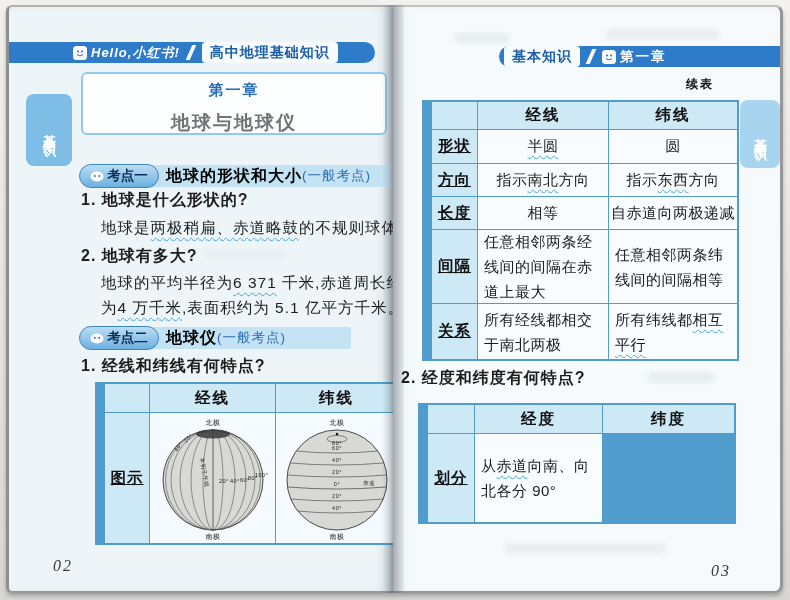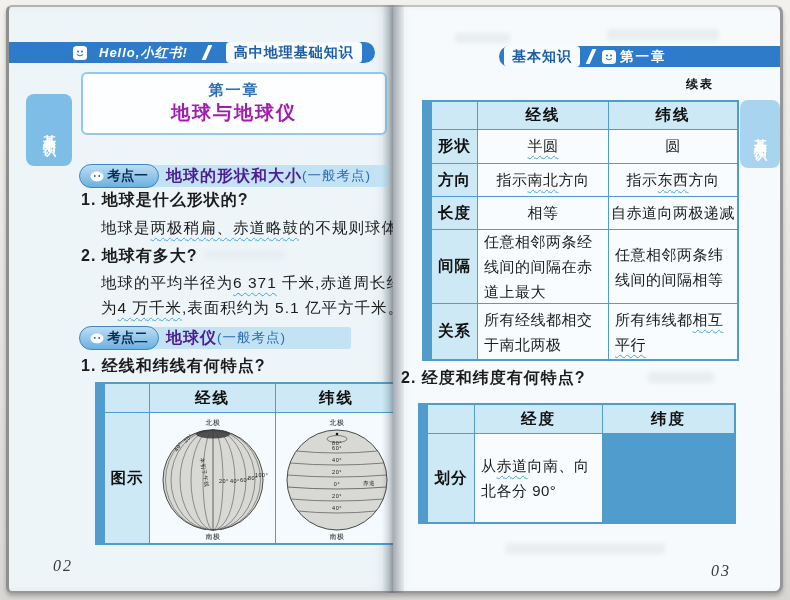--- a/index.html
+++ b/index.html
@@ -22,62 +22,62 @@
     border-right:3px solid #97979a;border-top:2px solid #c2c2c0;border-bottom:2px solid #97979a;
     border-radius:0 8px 8px 0;
     box-shadow:inset 12px 0 14px -9px rgba(50,60,70,.22), 0 3px 4px rgba(0,0,0,.25);
     box-sizing:border-box;
   }
   .spine{position:absolute;left:382px;top:5px;width:22px;height:588px;z-index:6;pointer-events:none;
     background:linear-gradient(90deg,rgba(40,50,60,0) 0%,rgba(40,50,60,.22) 40%,rgba(70,80,90,.34) 52%,rgba(40,50,60,.05) 100%);}
 
   
   .band-l{position:absolute;left:0;top:35px;width:366px;height:21px;background:#2e7cc9;
-    border-radius:0 11px 11px 0;display:flex;align-items:center;padding-left:64px;box-sizing:border-box;gap:12px;}
+    border-radius:0 11px 11px 0;display:flex;align-items:center;padding-left:64px;box-sizing:border-box;gap:4px;}
   .brand-txt{color:#fff;font-weight:bold;font-style:italic;font-size:13px;letter-spacing:1px;white-space:nowrap;}
   .sep{width:4px;height:15px;background:#fff;transform:skewX(-24deg);margin:0 5px;flex:none;}
   .white-pill{background:#f7fbfe;color:#1b5ea6;font-weight:bold;font-size:14px;border-radius:4px;
     padding:1.5px 8px;white-space:nowrap;letter-spacing:1px;}
   .band-r{position:absolute;left:106px;top:39px;right:0;height:21px;background:#2e7cc9;
     border-radius:11px 0 0 11px;display:flex;align-items:center;padding-left:5px;box-sizing:border-box;gap:4px;}
   .band-chapter{color:#fff;font-weight:bold;font-size:13.5px;letter-spacing:2px;}
   .logo{flex:none;}
 
   
   .side-tab{position:absolute;background:#8ac4e9;border-radius:8px;display:flex;align-items:center;justify-content:center;}
   .tab-l{left:17px;top:87px;width:46px;height:72px;background:#7dbde6;}
   .tab-r{left:347px;top:93px;width:40px;height:68px;background:#a9d4ef;}
   .side-tab span{writing-mode:vertical-rl;color:#fff;font-weight:bold;font-size:13px;letter-spacing:3px;}
 
   
   .chapter{position:absolute;left:72px;top:65px;width:306px;height:63px;background:#fcfeff;
     border:2px solid #8ecaec;border-radius:6px;text-align:center;box-sizing:border-box;}
   .chapter .no{margin-top:7px;color:#2a6db5;font-weight:bold;font-size:15px;letter-spacing:2px;}
-  .chapter .title{margin-top:0;color:#a21caf;font-weight:bold;font-size:19px;letter-spacing:2px;}
+  .chapter .title{margin-top:10px;color:#737373;font-weight:bold;font-size:19px;letter-spacing:2px;}
 
   
   .kd{position:absolute;left:70px;width:312px;height:24px;display:flex;align-items:center;}
   .kd .strip{position:absolute;left:34px;top:1px;bottom:1px;background:#c3e3f4;border-radius:2px;}
   .kd1 .strip{right:2px;} .kd2 .strip{right:40px;}
   .kd-pill{position:relative;z-index:1;width:78px;height:22px;border-radius:12px;flex:none;
     background:linear-gradient(180deg,#bcdef3,#6cb0e0);border:1px solid #3d87c0;
     display:flex;align-items:center;justify-content:center;gap:3px;color:#0e2c52;font-weight:bold;font-size:13.5px;}
-  .kd-title{position:relative;z-index:1;margin-left:7px;font-weight:bold;font-size:16px;color:#4c1d95;letter-spacing:1px;}
+  .kd-title{position:relative;z-index:1;margin-left:7px;font-weight:bold;font-size:16px;color:#000000;letter-spacing:1px;}
   .kd-note{position:relative;z-index:1;color:#2a6db5;font-size:13.5px;letter-spacing:1px;}
 
   
   .tl{position:absolute;font-size:15.5px;letter-spacing:1px;white-space:nowrap;}
   .q{font-weight:bold;font-size:16px;}
   .wavy{text-decoration:underline wavy #45a4d9;text-decoration-thickness:1px;text-underline-offset:4px;}
 
   
   .grid{position:absolute;display:grid;gap:1px;background:#4f9ccd;border:2px solid #4f9ccd;box-sizing:content-box;padding-left:8px;}
   .cell{background:#f8fcfe;display:flex;align-items:center;justify-content:center;font-size:15px;letter-spacing:.5px;}
   .cell.hd{background:#cde9f6;font-weight:bold;font-size:15.5px;letter-spacing:2px;color:#111;}
-  .cell.lb{background:#cde9f6;font-weight:bold;font-size:15.5px;letter-spacing:1px;color:#111;}
+  .cell.lb{background:#cde9f6;font-weight:bold;font-size:15.5px;letter-spacing:1px;color:#111;text-decoration:underline;}
   .cell.mlc{display:flex;flex-direction:column;justify-content:center;align-items:flex-start;
     padding:3px 6px;line-height:25px;box-sizing:border-box;text-align:left;}
   .cell.mlc p{margin:0;}
   .ltab{left:86px;top:375px;grid-template-columns:44px 125px 121px;grid-template-rows:28px 130px;}
   .rt1{left:29px;top:93px;grid-template-columns:45px 130px 128px;grid-template-rows:27px 33px 32px 32px 73px 55px;}
   .rt2{left:25px;top:396px;grid-template-columns:46px 127px 131px;grid-template-rows:28px 88px;}
   .fig-cell{background:#f4fafd;display:flex;align-items:center;justify-content:center;}
 
   .xubiao{position:absolute;left:293px;top:69px;font-weight:bold;font-size:12px;color:#111;letter-spacing:2px;}
   .pn{position:absolute;font-family:"Liberation Serif","DejaVu Serif",serif;font-style:italic;font-size:16px;color:#3c3c3c;letter-spacing:2px;}

